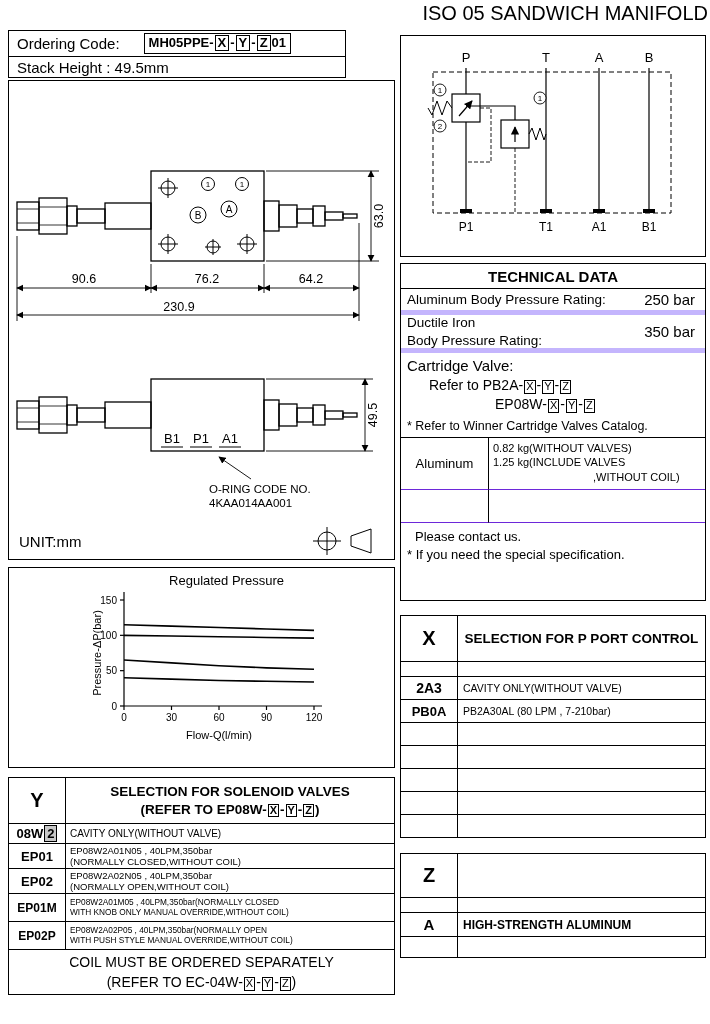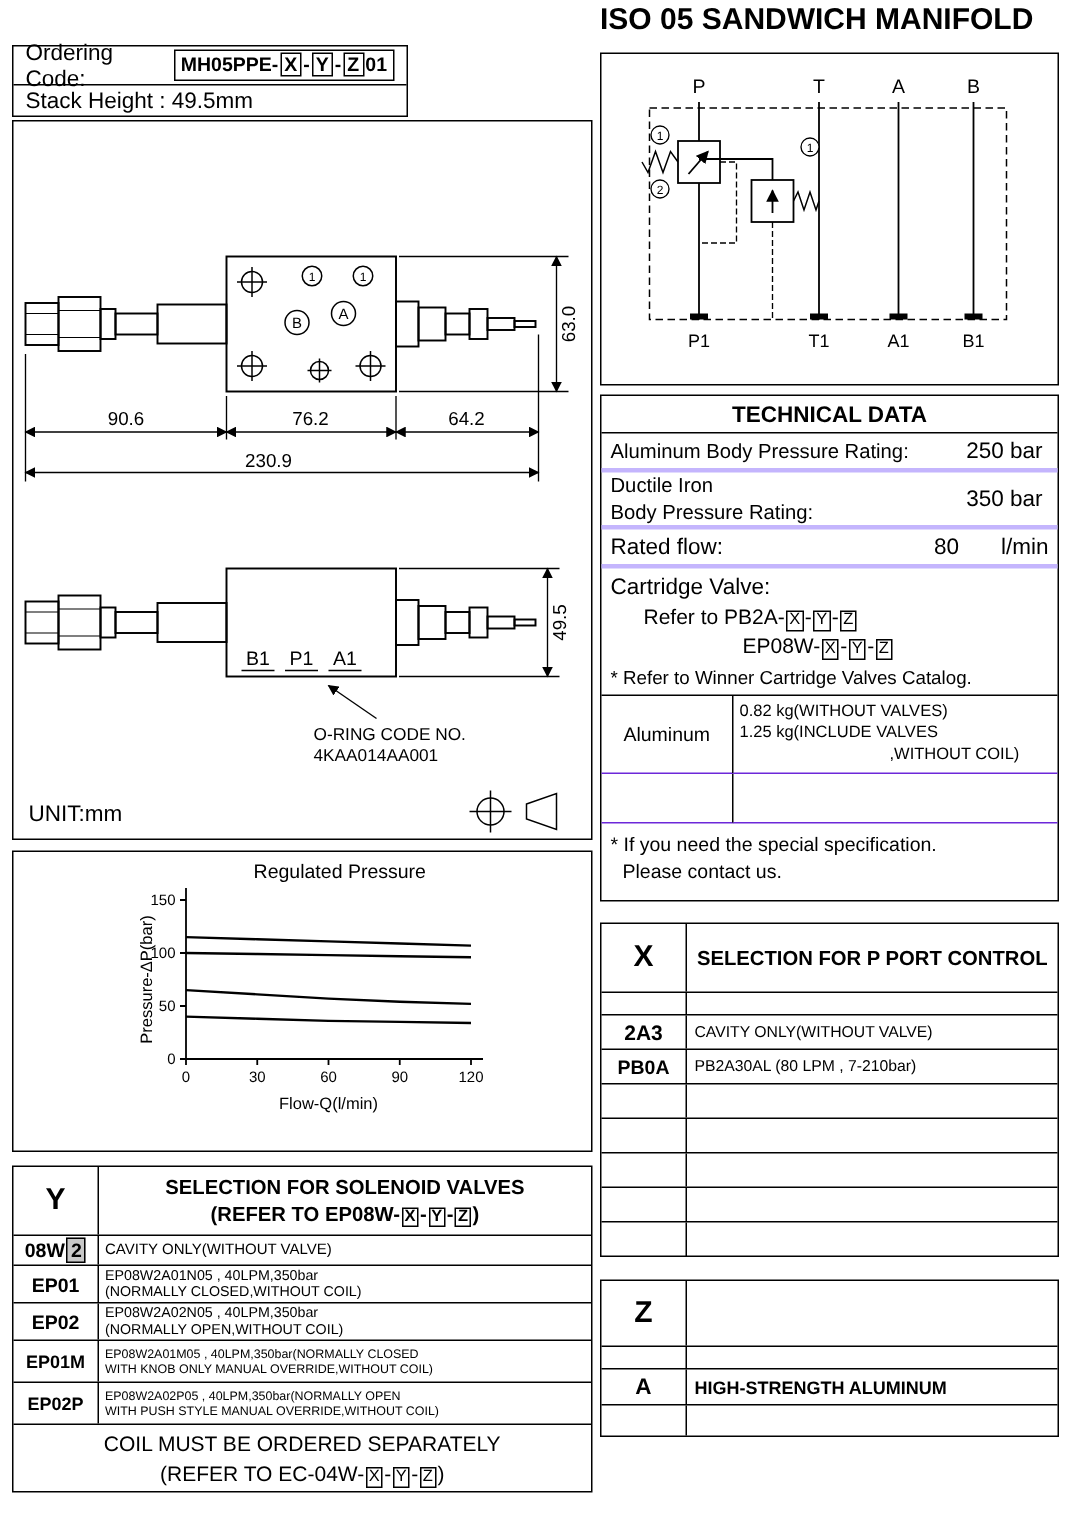--- a/index.html
+++ b/index.html
@@ -9,45 +9,45 @@
   .box{border:1.6px solid #000;background:#fff}
   svg{display:block}
   svg text{font-family:"Liberation Sans",sans-serif;fill:#000;stroke:none}
 
   .bx{display:inline-block;border:1px solid #000;padding:0 2px;margin:0 1px;line-height:1.05}
   .bx.xs{font-size:11px;padding:0 1px}
   .hl{display:inline-block;border:1px solid #000;background:#c8c8c8;padding:0 2px;margin-left:1px}
   .hl:empty{display:none}
 
   
-  #page-title{left:400px;top:0;width:308px;height:26px;line-height:26px;text-align:left;font-weight:bold;font-size:20px}
-
-  
-  #ordering{left:8px;top:30px;width:264px;height:48px}
+  #page-title{left:400px;top:0;width:308px;height:26px;line-height:26px;text-align:right;font-weight:normal;font-size:20px}
+
+  
+  #ordering{left:8px;top:30px;width:338px;height:48px}
   .ord-row{height:26px;display:flex;align-items:center;padding:0 8px;font-size:15px}
   .ord-row.first{border-bottom:1px solid #000}
   .ord-row.second{height:20px}
   .code-box{border:1px solid #000;padding:0 4px;margin-left:24px;font-weight:bold;font-size:13px;line-height:1.4;white-space:nowrap}
 
   
   #drawing-box{left:8px;top:80px;width:387px;height:480px}
   #schematic-box{left:400px;top:35px;width:306px;height:222px}
 
   
   #chart-box{left:8px;top:567px;width:387px;height:201px}
   #chart-title{text-align:center;font-size:13px;margin-top:5px;padding-left:50px}
   .curve{fill:none;stroke:#000;stroke-width:1.6}
   .ax{stroke:#000;stroke-width:1.2;fill:none}
   .tick{font-size:10px}
   .axlabel{font-size:11px}
 
   
   #tech-box{left:400px;top:263px;width:306px;height:338px}
   .tech-title{height:25px;border-bottom:1.4px solid #000;display:flex;align-items:center;justify-content:center;font-weight:bold;font-size:15px}
-  .trow{display:flex;align-items:center;border-bottom:3px solid #c4b5fd;padding:0 6px;font-size:13.5px}
+  .trow{display:flex;align-items:center;border-bottom:5px solid #c4b5fd;padding:0 6px;font-size:13.5px}
   .trow .val{margin-left:auto;font-size:15px;padding-right:4px;white-space:nowrap}
   .t2l{line-height:1.3}
   .t-cart{padding:3px 6px 0 6px;height:62px;font-size:14px;line-height:1.35}
   .cart-l1{font-size:15px}
   .cart-l2{padding-left:22px}
   .cart-l3{padding-left:88px}
   .t-note1{height:22px;display:flex;align-items:center;padding-left:6px;font-size:12.5px}
   .t-weight{display:grid;grid-template-columns:88px 1fr;border-top:1.2px solid #000}
   .t-weight>div{border-bottom:1px solid #6d28d9}
   .w-left{border-right:1px solid #000;display:flex;align-items:center;justify-content:center;font-size:13px}
@@ -316,44 +316,39 @@
 <div class="abs box" id="tech-box">
   <div class="tech-title">TECHNICAL DATA</div>
   <div class="trow" style="height:26px">
     <span>Aluminum Body Pressure Rating:</span>
     <span class="val">250 bar</span>
   </div>
   <div class="trow" style="height:38px">
     <span class="t2l"><span>Ductile Iron</span><br><span>Body Pressure Rating:</span></span>
     <span class="val">350 bar</span>
   </div>
-  <div class="trow" style="height:26px;font-size:15px">
-    <span>Rated flow:</span>
-    <span class="val" style="padding-right:28px">80</span>
-    <span style="font-size:15px">l/min</span>
-  </div>
   <div class="t-cart">
     <div class="cart-l1">Cartridge Valve:</div>
     <div class="cart-l2"><span>Refer to PB2A-</span><span class="bx xs">X</span><span>-</span><span class="bx xs">Y</span><span>-</span><span class="bx xs">Z</span></div>
     <div class="cart-l3"><span>EP08W-</span><span class="bx xs">X</span><span>-</span><span class="bx xs">Y</span><span>-</span><span class="bx xs">Z</span></div>
   </div>
   <div class="t-note1">* Refer to Winner Cartridge Valves Catalog.</div>
   <div class="t-weight">
     <div class="w-left r1">Aluminum</div>
     <div class="w-right r1">
       <div>0.82  kg(WITHOUT VALVES)</div>
       <div>1.25  kg(INCLUDE VALVES</div>
       <div class="w-indent">,WITHOUT COIL)</div>
     </div>
     <div class="w-left r2"></div>
     <div class="w-right r2"></div>
   </div>
   <div class="t-note2">
+    <div style="padding-left:8px">Please contact us.</div>
     <div>* If you need the special specification.</div>
-    <div style="padding-left:8px">Please contact us.</div>
   </div>
 </div>
 
 <div class="abs box" id="x-table">
   <div class="sel-header">
     <div class="sel-key">X</div>
     <div class="sel-title">SELECTION FOR P PORT CONTROL</div>
   </div>
   <div class="sel-row" style="height:15px">
       <div class="sel-code"></div>

